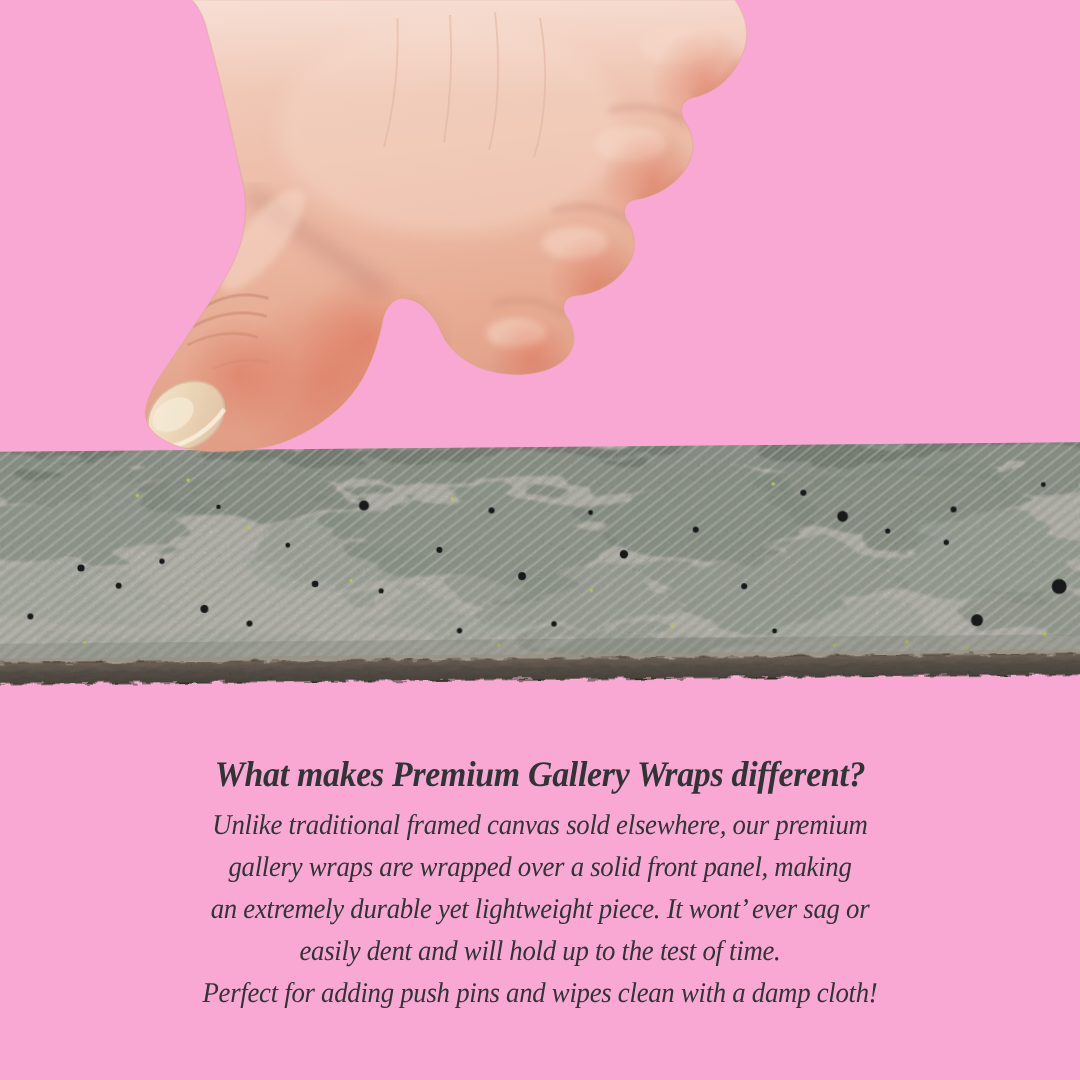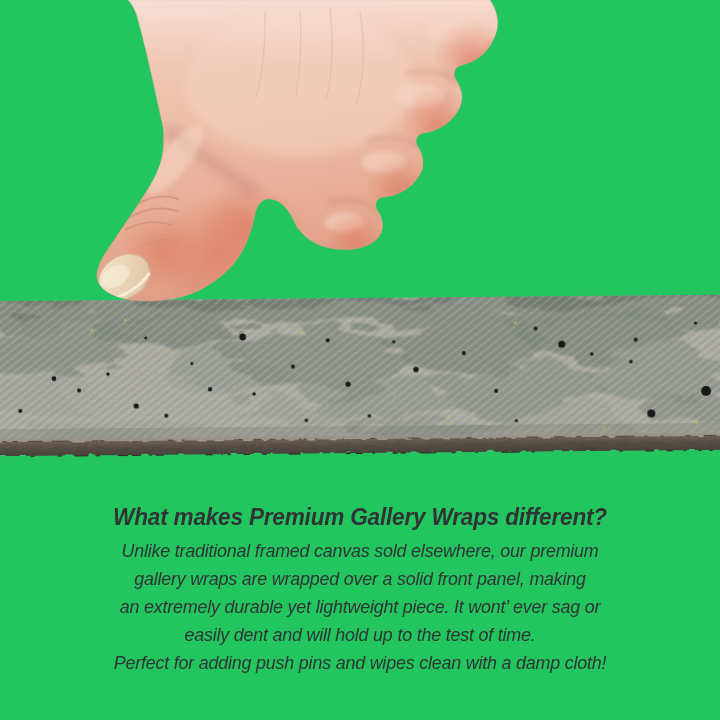--- a/index.html
+++ b/index.html
@@ -1,18 +1,18 @@
 <!DOCTYPE html>
 <html><head>
 <meta charset="utf-8">
 <style>
   html,body{margin:0;padding:0;background:#ffffff;}
   .stage{
-    position:relative;width:720px;height:720px;background:#22c55e;
-    overflow:hidden;font-family:Liberation Sans, sans-serif;
+    position:relative;width:720px;height:720px;background:#f9a8d4;
+    overflow:hidden;font-family:Liberation Serif, serif;
   }
   
   .strip{
     position:absolute;left:-4px;top:298px;width:728px;height:158px;
     transform:rotate(-0.5deg);
   }
   .strip svg{display:block;width:100%;height:100%;}
   
   .hand{
     position:absolute;left:60px;top:0;width:450px;height:305px;z-index:2;

